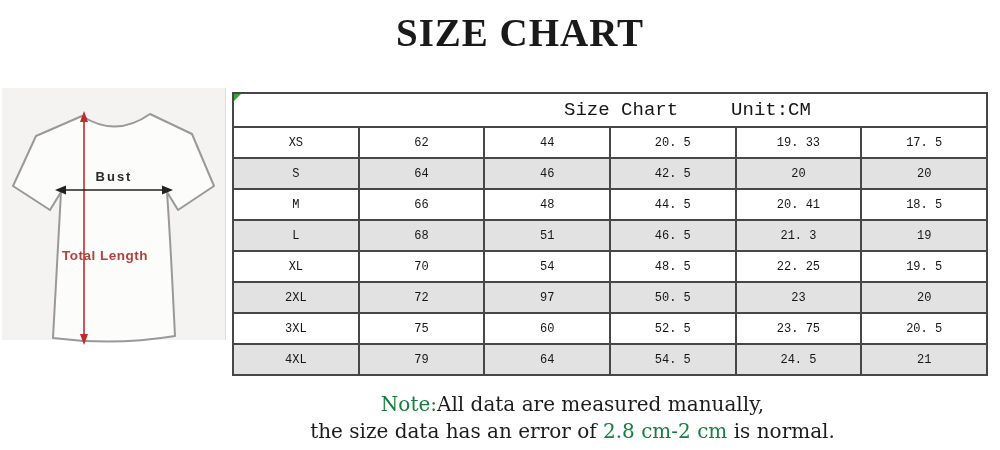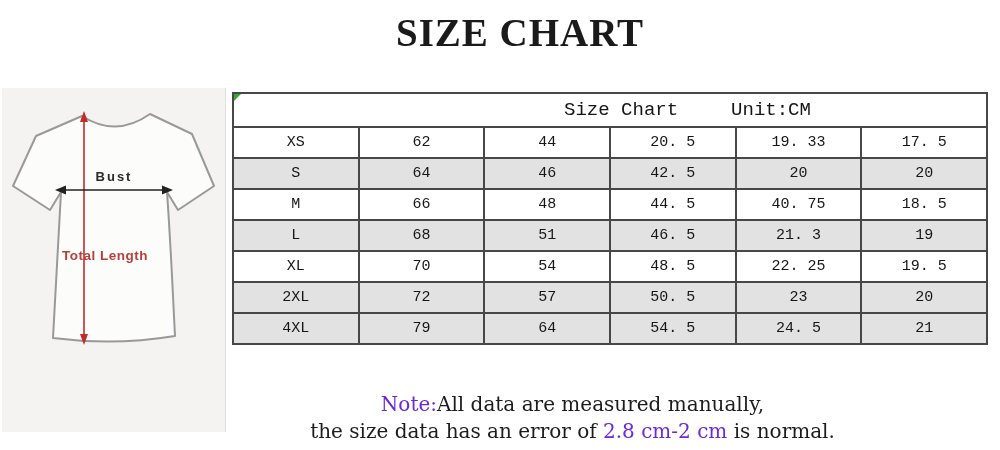--- a/index.html
+++ b/index.html
@@ -8,58 +8,58 @@
     font-family:"Liberation Sans",sans-serif;overflow:hidden;
   }
   .page-title{
     position:absolute;top:10px;left:0;width:100%;
     padding-left:40px;box-sizing:border-box;text-align:center;
     font-family:"Liberation Serif",serif;font-weight:bold;
     font-size:39px;letter-spacing:1px;color:#1a1a1a;margin:0;
   }
   
   .figure{
-    position:absolute;left:2px;top:88px;width:223px;height:344px;
+    position:absolute;left:2px;top:88px;width:223px;height:252px;
     background:#f4f3f1;border-right:1px solid #dedcda;
   }
   .figure svg{position:absolute;left:0;top:0;}
   
   .table-wrap{position:absolute;left:232px;top:92px;width:756px;}
   table{
     border-collapse:collapse;width:756px;table-layout:fixed;
     font-family:"Liberation Mono","DejaVu Sans Mono",monospace;color:#161616;
   }
   th,td{border:2px solid #474747;text-align:center;vertical-align:middle;padding:2px;font-weight:normal;}
   .title-row th{
     height:28px;font-size:19px;background:#ffffff;position:relative;
     padding-left:157px;white-space:nowrap;
   }
   .unit{margin-left:53px;}
   .col-head th{
     height:46px;font-size:16.5px;background:#e5e5e5;line-height:1.35;
     letter-spacing:-0.5px;position:relative;overflow:hidden;
   }
-  td{height:25px;font-size:15px;background:#ffffff;white-space:nowrap;}
+  td{height:25px;font-size:12px;background:#ffffff;white-space:nowrap;}
   tr.alt td{background:#e2e2e2;}
   
   .title-row th::before{
     content:"";position:absolute;top:0;left:0;width:0;height:0;
     border-top:7px solid #3aa43a;border-right:7px solid transparent;
   }
   th.has-tri::before{
     content:"";position:absolute;top:0;left:0;width:0;height:0;
     border-top:6px solid #3aa43a;border-right:6px solid transparent;
   }
   
   .note{
     position:absolute;top:391px;left:0;width:100%;
     padding-left:145px;box-sizing:border-box;text-align:center;
     font-family:"DejaVu Serif",serif;font-size:20px;line-height:27px;color:#1c1c1c;
   }
-  .red{color:#6d28d9;}
+  .red{color:#15803d;}
 </style>
 </head>
 <body>
 
 <h1 class="page-title">SIZE CHART</h1>
 
 <div class="figure">
   <svg width="223" height="274" viewBox="0 0 223 274">
     <path d="M 80 28 Q 114 50 148 26 L 190 46 L 212 98 L 176 122 L 165 104
              C 169 160 171 210 173 248 Q 112 258 51 250 C 53 210 56 160 59 104
@@ -101,21 +101,21 @@
           <td>46</td>
           <td>42. 5</td>
           <td>20</td>
           <td>20</td>
         </tr>
         <tr>
           <td>M</td>
           <td>66</td>
           <td>48</td>
           <td>44. 5</td>
-          <td>40. 75</td>
+          <td>20. 41</td>
           <td>18. 5</td>
         </tr>
         <tr class="alt">
           <td>L</td>
           <td>68</td>
           <td>51</td>
           <td>46. 5</td>
           <td>21. 3</td>
           <td>19</td>
         </tr>
@@ -123,24 +123,32 @@
           <td>XL</td>
           <td>70</td>
           <td>54</td>
           <td>48. 5</td>
           <td>22. 25</td>
           <td>19. 5</td>
         </tr>
         <tr class="alt">
           <td>2XL</td>
           <td>72</td>
-          <td>57</td>
+          <td>97</td>
           <td>50. 5</td>
           <td>23</td>
           <td>20</td>
+        </tr>
+        <tr>
+          <td>3XL</td>
+          <td>75</td>
+          <td>60</td>
+          <td>52. 5</td>
+          <td>23. 75</td>
+          <td>20. 5</td>
         </tr>
         <tr class="alt">
           <td>4XL</td>
           <td>79</td>
           <td>64</td>
           <td>54. 5</td>
           <td>24. 5</td>
           <td>21</td>
         </tr>
       </tbody>

